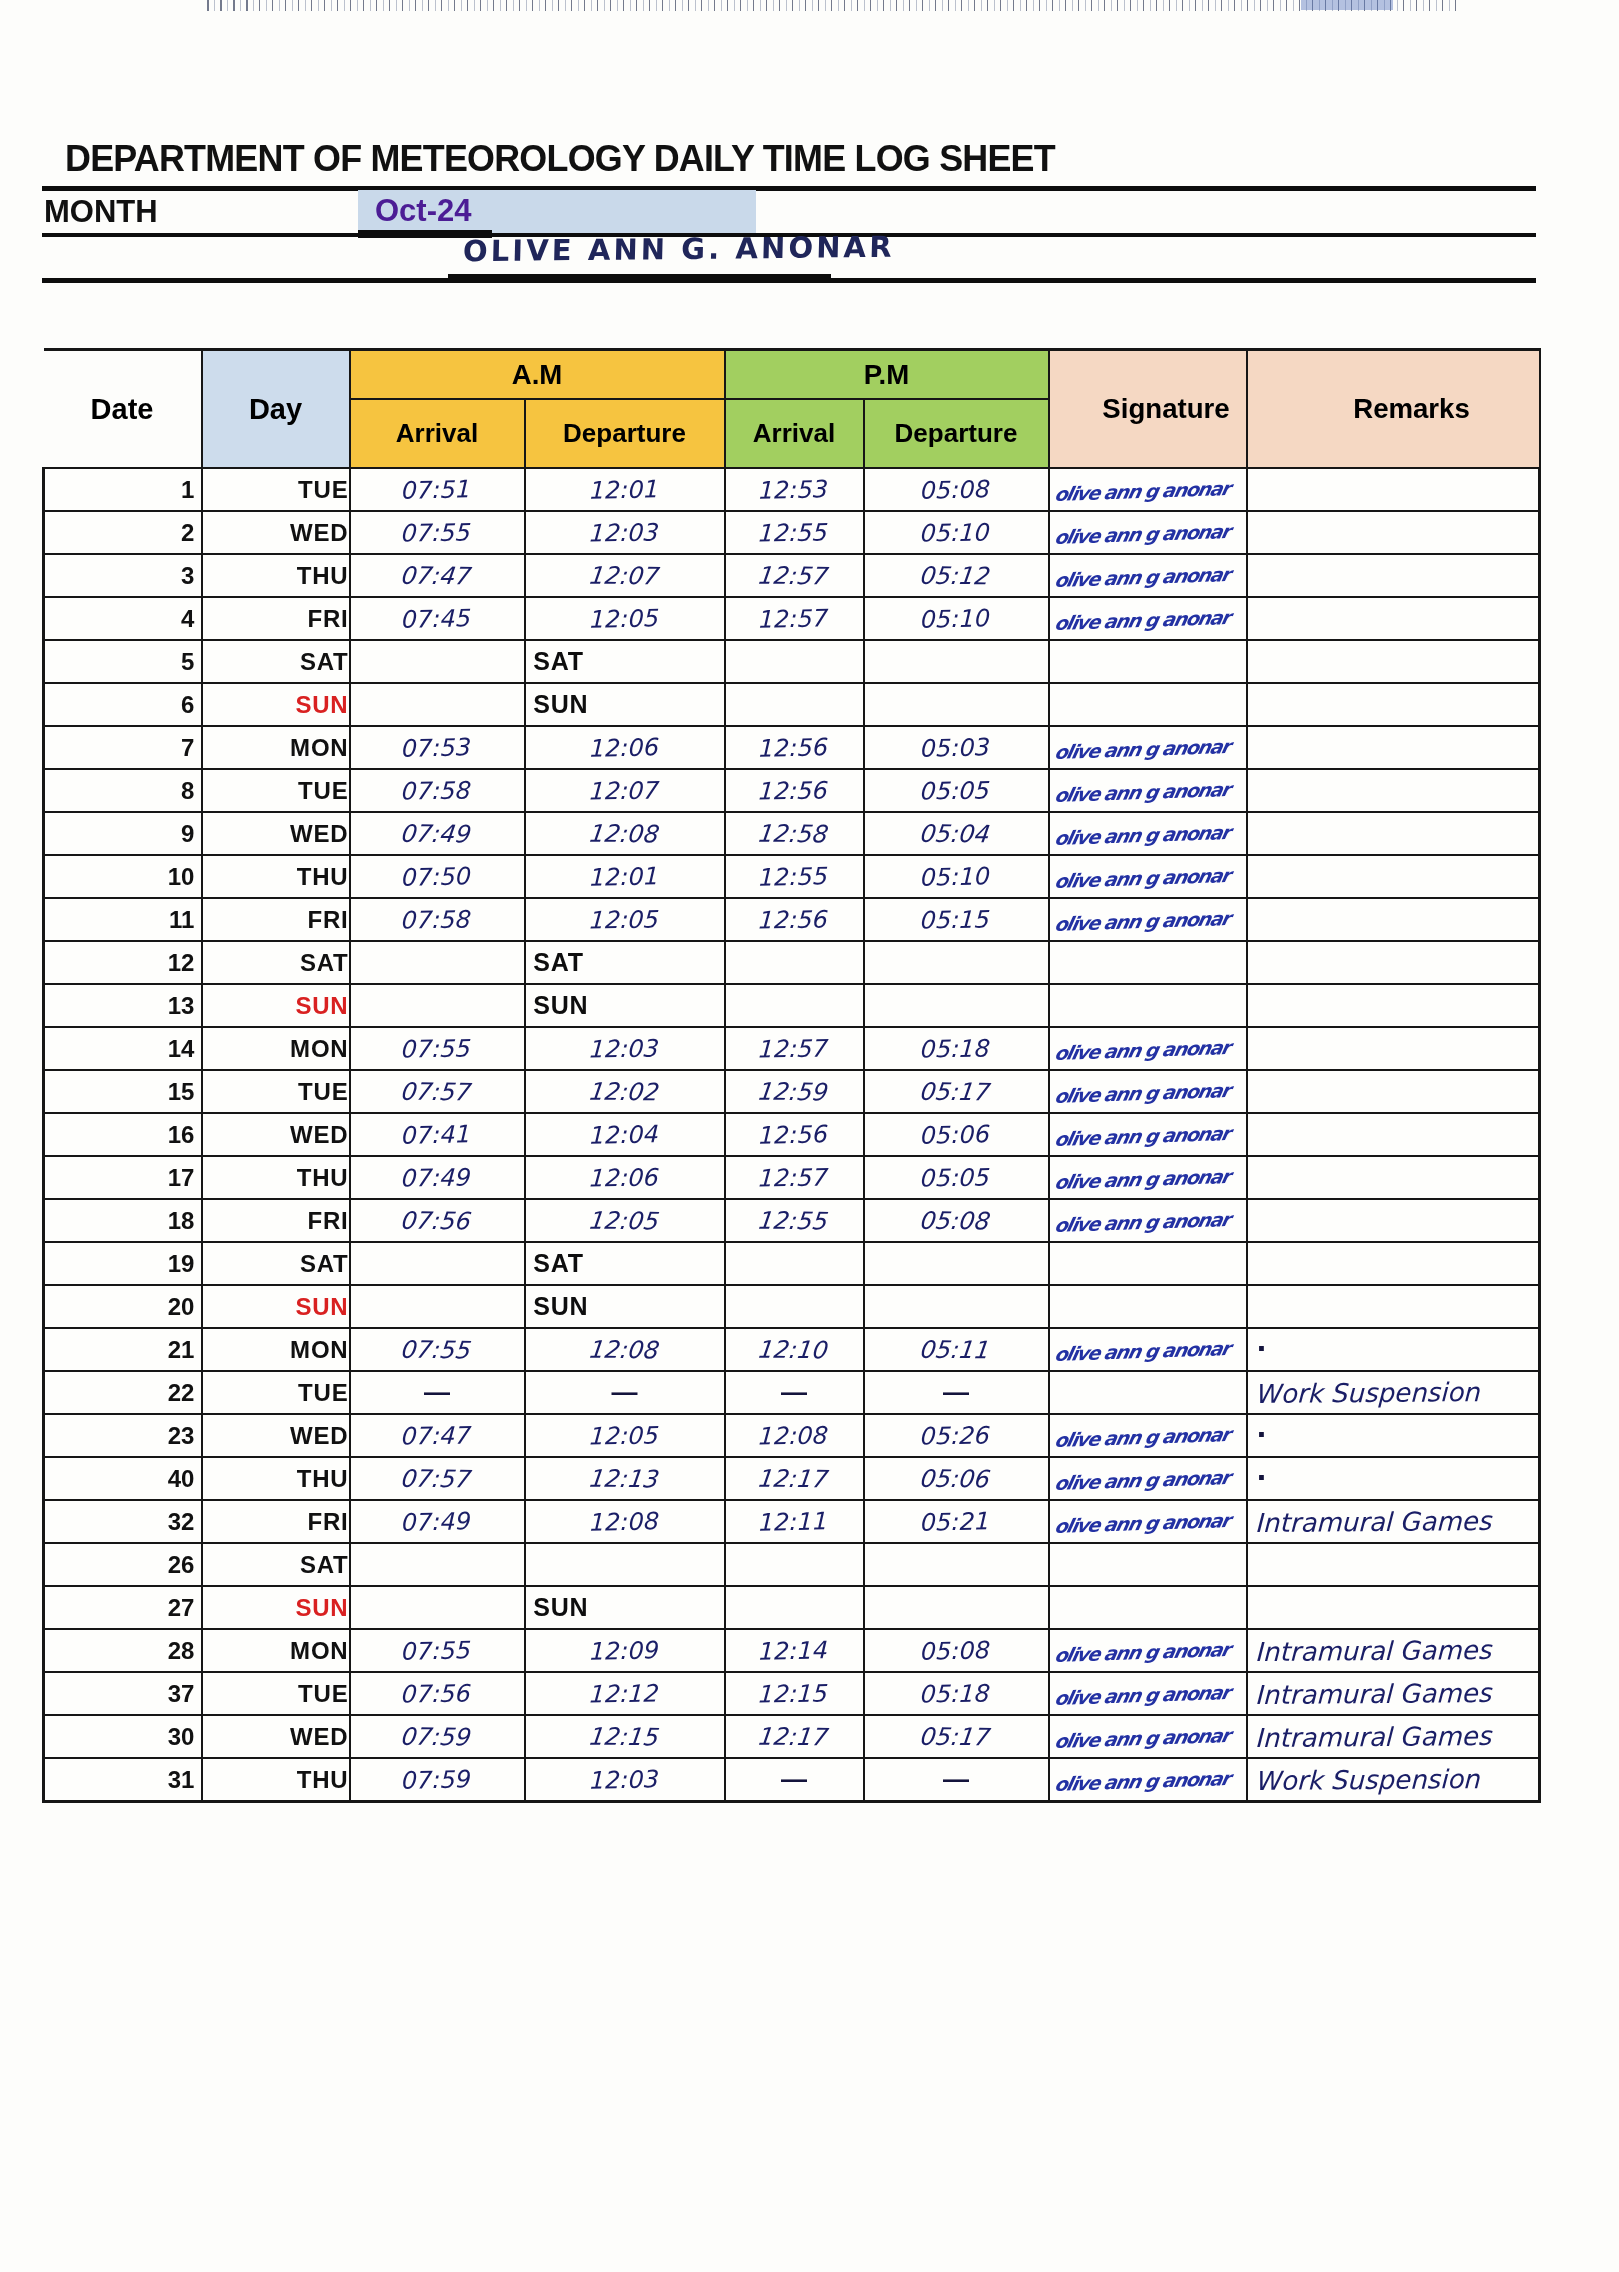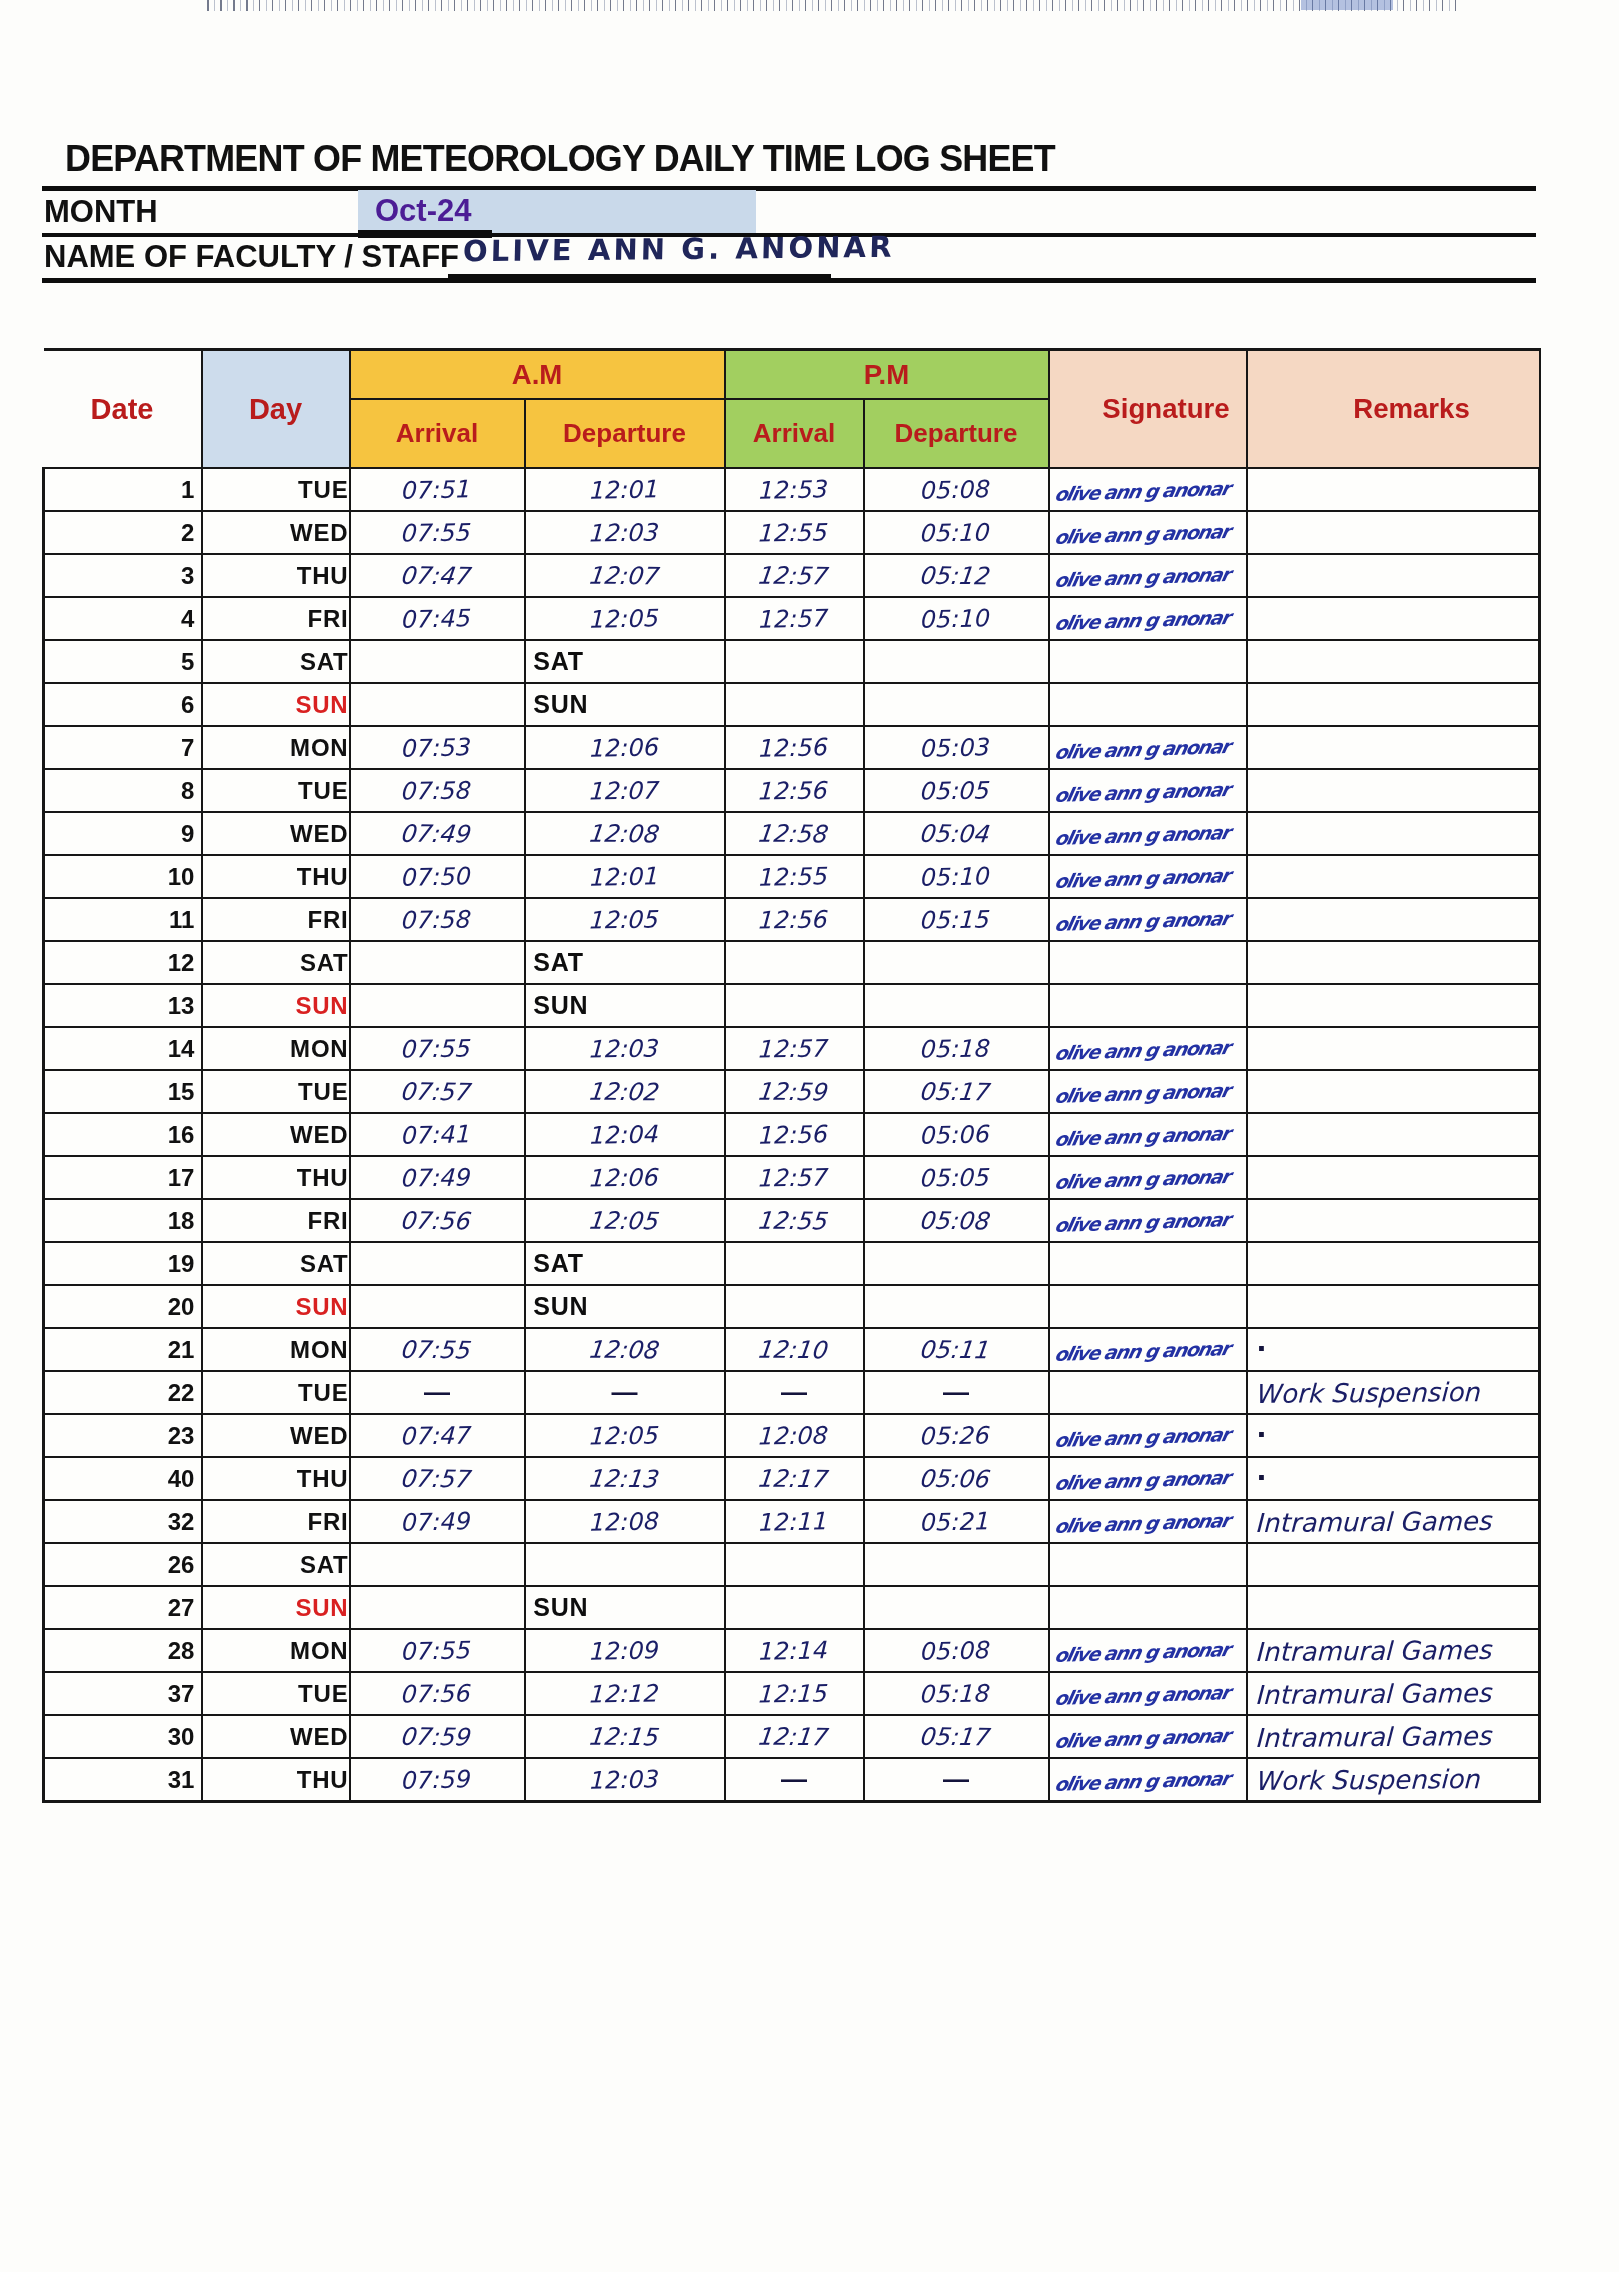--- a/index.html
+++ b/index.html
@@ -27,21 +27,21 @@
   .month-label{position:absolute;left:44px;top:194px;font-size:31px;font-weight:700;}
   .month-hl{position:absolute;left:358px;top:190px;width:398px;height:44px;background:var(--hl-bg);}
   .month-value{position:absolute;left:17px;top:3.1px;font-size:31px;font-weight:700;color:#4c1d95;}
   .name-label{position:absolute;left:44px;top:239px;font-size:31px;font-weight:700;}
   .name-value{position:absolute;left:463px;top:232px;font-size:29px;letter-spacing:3.1px;
       font-family:"DejaVu Sans",sans-serif;color:#20265a;font-weight:600;
       transform:rotate(-.6deg) skewX(-2deg);white-space:nowrap;}
   
   table.sheet{position:absolute;left:42px;top:348px;width:1496px;border-collapse:collapse;table-layout:fixed;}
   .sheet th,.sheet td{border:2.3px solid var(--line);padding:0;overflow:visible;}
-  .sheet thead th{font-weight:700;color:#b91c1c;vertical-align:middle;text-align:center;}
+  .sheet thead th{font-weight:700;color:#000000;vertical-align:middle;text-align:center;}
   .sheet thead tr:first-child th{border-top:3.8px solid var(--line);}
   th.h-date{border:none;background:transparent;font-size:29px;}
   th.h-day{background:var(--day-bg);font-size:29px;}
   th.h-am{background:var(--am-bg);font-size:27.6px;height:47px;}
   th.h-pm{background:var(--pm-bg);font-size:27.6px;}
   th.h-sub-am{background:var(--am-bg);font-size:26px;height:67px;}
   th.h-sub-pm{background:var(--pm-bg);font-size:26px;height:67px;}
   th.h-sig,th.h-rem{background:var(--sigrem-bg);font-size:27.6px;padding-left:37px;}
   .sheet tbody td{height:41px;font-size:24px;vertical-align:middle;background:#fefefc;}
   .sheet tbody td.first-col{border-left:3.8px solid var(--line);}
@@ -79,21 +79,20 @@
   <div class="title">DEPARTMENT OF METEOROLOGY DAILY TIME LOG SHEET</div>
   <div class="rule t-rule"></div>
 
   <div class="month-label">MONTH</div>
   <div class="month-hl">
     <div class="month-value">Oct-24</div>
   </div>
   <div class="rule m-rule"></div>
   <div class="rule m-underline"></div>
 
-  <div class="name-label">NAME OF FACULTY / STAFF</div>
   <div class="name-value">OLIVE ANN G. ANONAR</div>
   <div class="rule n-rule"></div>
   <div class="rule n-underline"></div>
 
   <table class="sheet">
     <colgroup>
       <col style="width:158px">
         <col style="width:148px">
         <col style="width:175px">
         <col style="width:200px">

